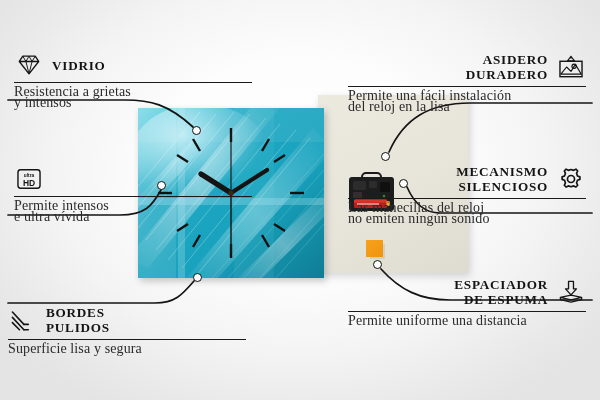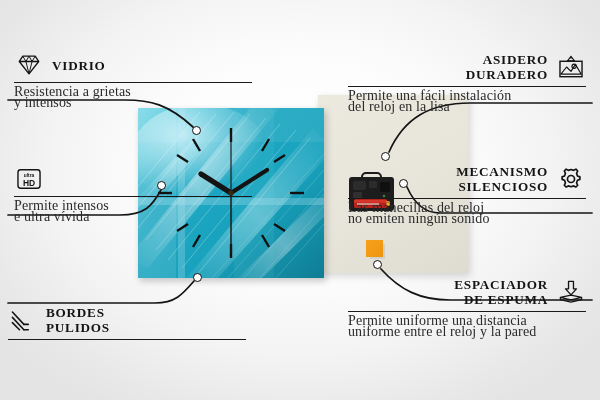--- a/index.html
+++ b/index.html
@@ -240,20 +240,23 @@
               <path d="M18 25 H23"></path>
           </g>
         </svg>
       </span>
       <span class="ttl">
         <span>BORDES</span><br>
         <span>PULIDOS</span>
       </span>
     </div>
     <div class="rule"></div>
+    <div class="desc">
+      <span>Superficie lisa y segura</span>
+    </div>
   </div>
 
   <div class="callout right" style="left:348px;top:52px;">
     <div class="head">
       <span class="ttl">
         <span>ASIDERO</span><br>
         <span>DURADERO</span>
       </span>
       <span class="ico">
         <svg viewBox="0 0 34 28" width="30" height="26">
@@ -302,17 +305,16 @@
         <svg viewBox="0 0 34 28" width="30" height="26">
           <path d="M14.2 2 h5.6 v8.4 h3.4 L17 17.2 L10.8 10.4 h3.4 Z" fill="none" stroke="#141414" stroke-width="1.5" stroke-linejoin="round"></path>
           <path d="M17 17.6 L5 20.2 L17 23 L29 20.2 Z" fill="none" stroke="#141414" stroke-width="1.5" stroke-linejoin="round"></path>
           <path d="M5 20.2 v2.4 L17 25.4 L29 22.6 v-2.4" fill="none" stroke="#141414" stroke-width="1.5" stroke-linejoin="round"></path>
         </svg>
       </span>
     </div>
     <div class="rule"></div>
     <div class="desc">
       <span>Permite uniforme una distancia</span><br>
-      <span>uniforme entre el reloj y la pared</span>
     </div>
   </div>
 
 </div>
 
 </body></html>

